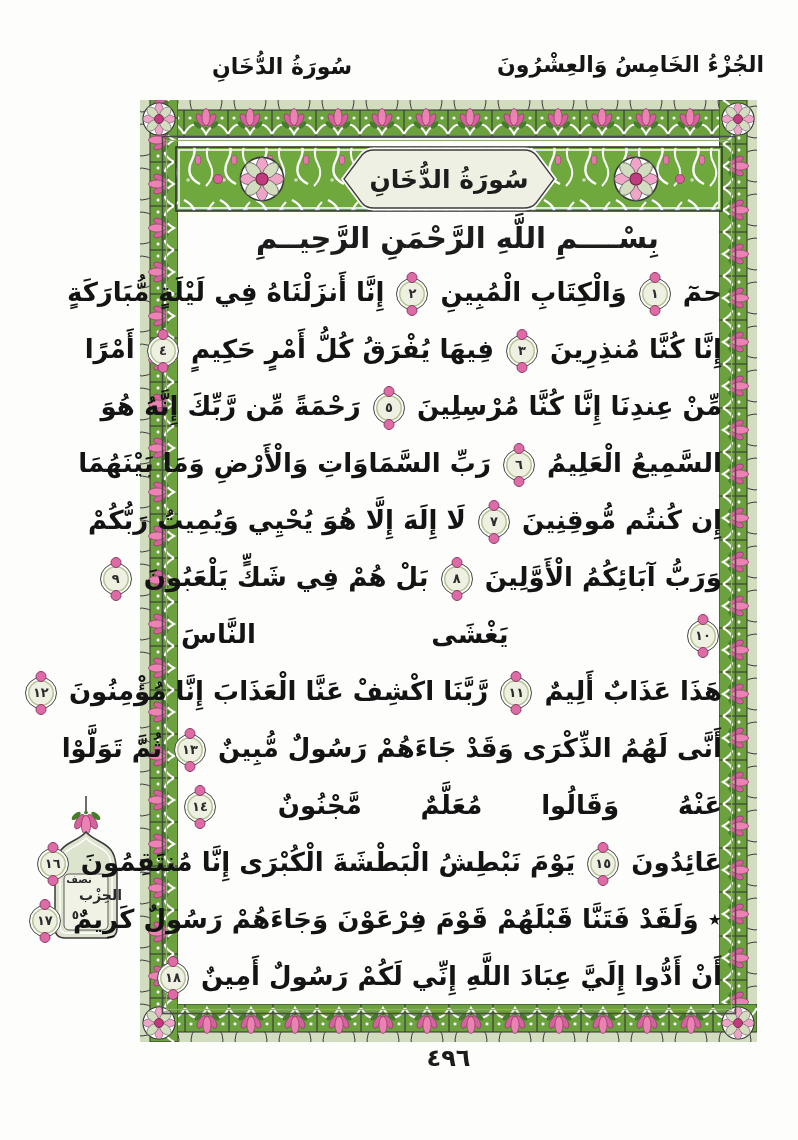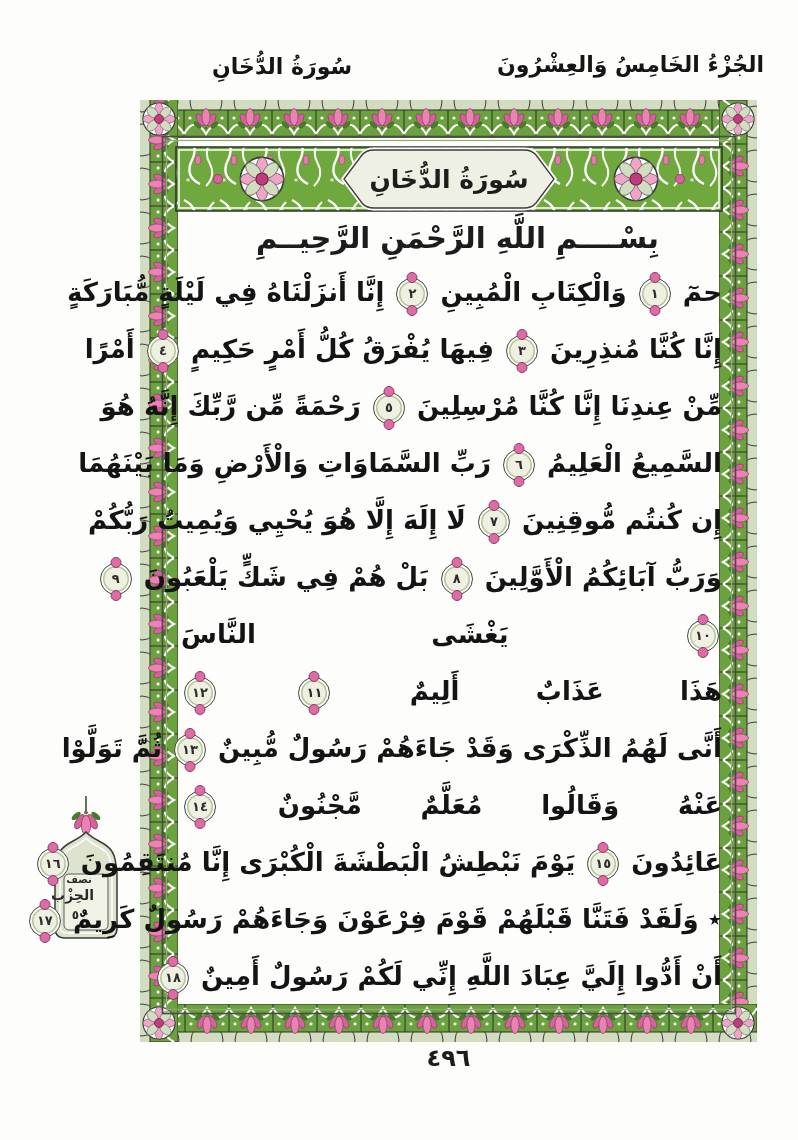--- a/index.html
+++ b/index.html
@@ -162,21 +162,21 @@
       <div class="qline"><span class="qtext">وَرَبُّ آبَائِكُمُ الْأَوَّلِينَ</span> <span class="ayah">
           <span class="ayah-n">٨</span>
         </span> <span class="qtext">بَلْ هُمْ فِي شَكٍّ يَلْعَبُونَ</span> <span class="ayah">
           <span class="ayah-n">٩</span>
         </span></div>
       <div class="qline"> <span class="ayah">
           <span class="ayah-n">١٠</span>
         </span> <span class="qtext">يَغْشَى النَّاسَ</span></div>
       <div class="qline"><span class="qtext">هَذَا عَذَابٌ أَلِيمٌ</span> <span class="ayah">
           <span class="ayah-n">١١</span>
-        </span>  <span class="ayah">
+        </span> <span class="qtext">رَّبَّنَا اكْشِفْ عَنَّا الْعَذَابَ إِنَّا مُؤْمِنُونَ</span> <span class="ayah">
           <span class="ayah-n">١٢</span>
         </span></div>
       <div class="qline"><span class="qtext">أَنَّى لَهُمُ الذِّكْرَى وَقَدْ جَاءَهُمْ رَسُولٌ مُّبِينٌ</span> <span class="ayah">
           <span class="ayah-n">١٣</span>
         </span> <span class="qtext">ثُمَّ تَوَلَّوْا</span></div>
       <div class="qline"><span class="qtext">عَنْهُ وَقَالُوا مُعَلَّمٌ مَّجْنُونٌ</span> <span class="ayah">
           <span class="ayah-n">١٤</span>
         </span> </div>
       <div class="qline"><span class="qtext">عَائِدُونَ</span> <span class="ayah">
           <span class="ayah-n">١٥</span>
@@ -185,17 +185,17 @@
         </span></div>
       <div class="qline"><span class="qtext">٭ وَلَقَدْ فَتَنَّا قَبْلَهُمْ قَوْمَ فِرْعَوْنَ وَجَاءَهُمْ رَسُولٌ كَرِيمٌ</span> <span class="ayah">
           <span class="ayah-n">١٧</span>
         </span></div>
       <div class="qline"><span class="qtext">أَنْ أَدُّوا إِلَيَّ عِبَادَ اللَّهِ إِنِّي لَكُمْ رَسُولٌ أَمِينٌ</span> <span class="ayah">
           <span class="ayah-n">١٨</span>
         </span></div>
     </div>
 
   <div class="abs hizb-t ar" style="top:874px;font-size:10px;">نصف</div>
-  <div class="abs hizb-t ar" style="top:887px;font-size:14px;">الحِزْب</div>
+  <div class="abs hizb-t ar" style="top:887px;font-size:14px;padding-left:28px;">الحِزْب</div>
   <div class="abs hizb-t ar" style="top:908px;font-size:12px;">٥٠</div>
 
   <div class="abs ar" id="pagenum">٤٩٦</div>
 </div>
 
 </body></html>

